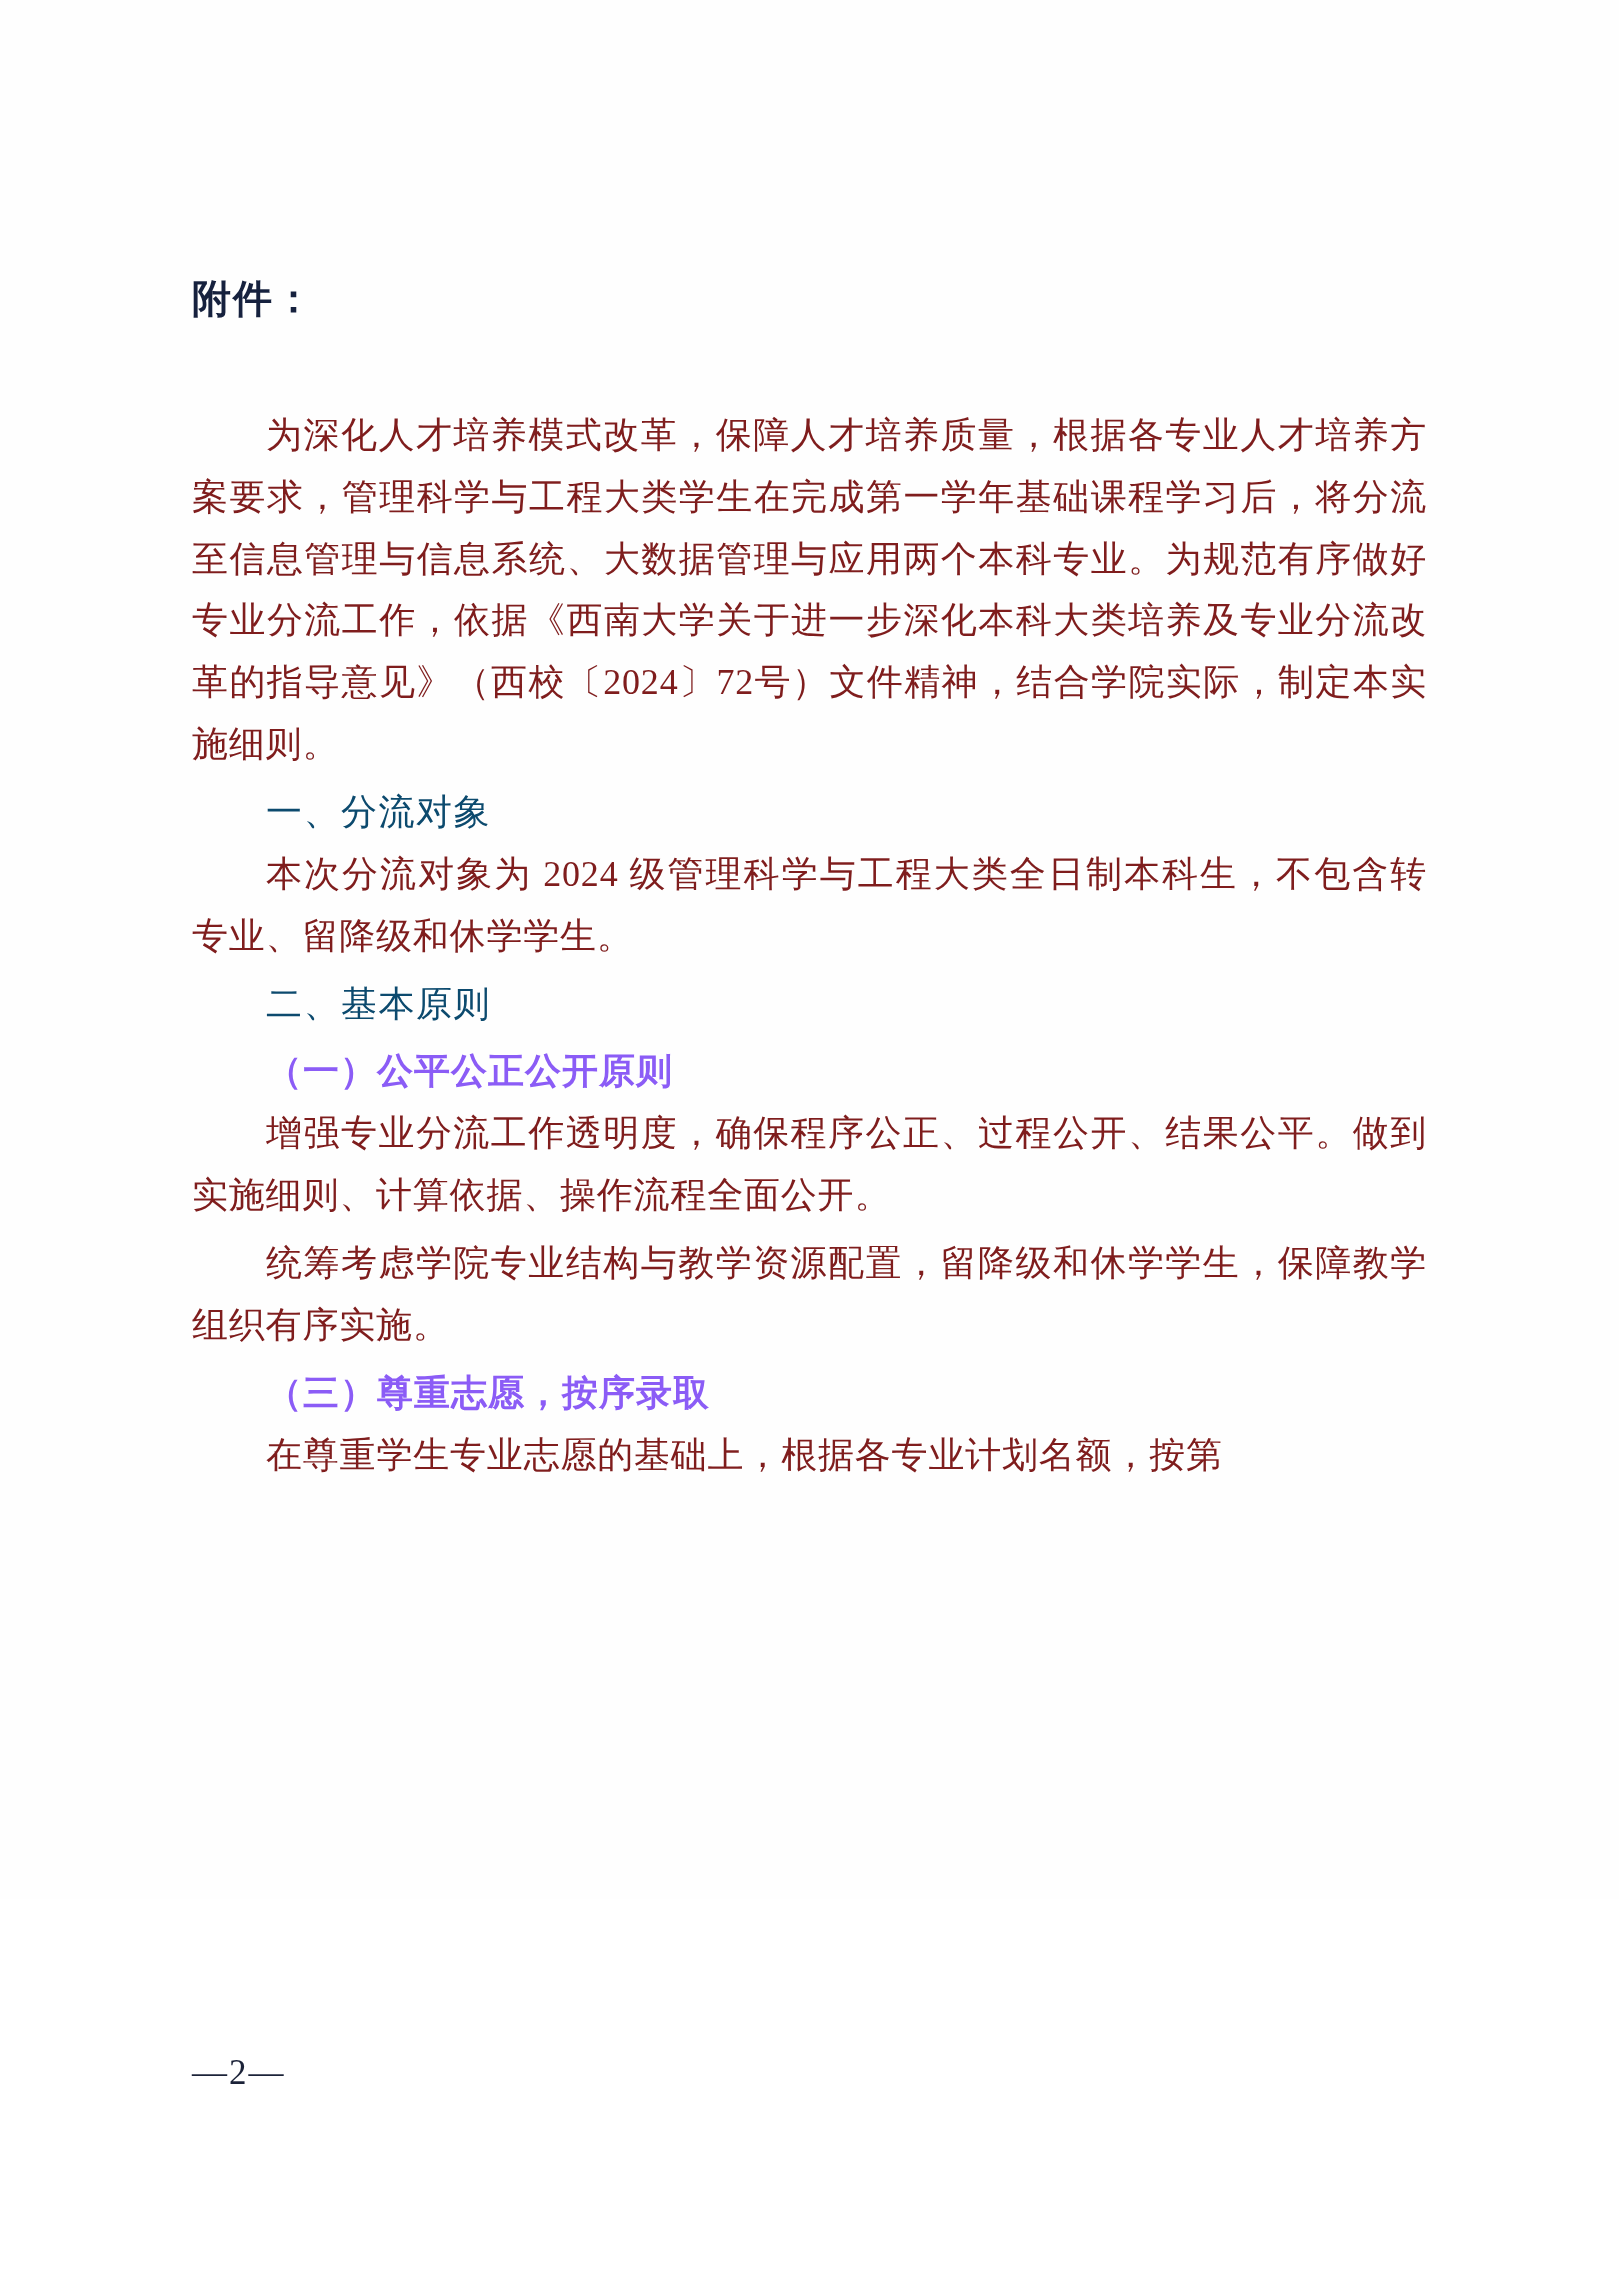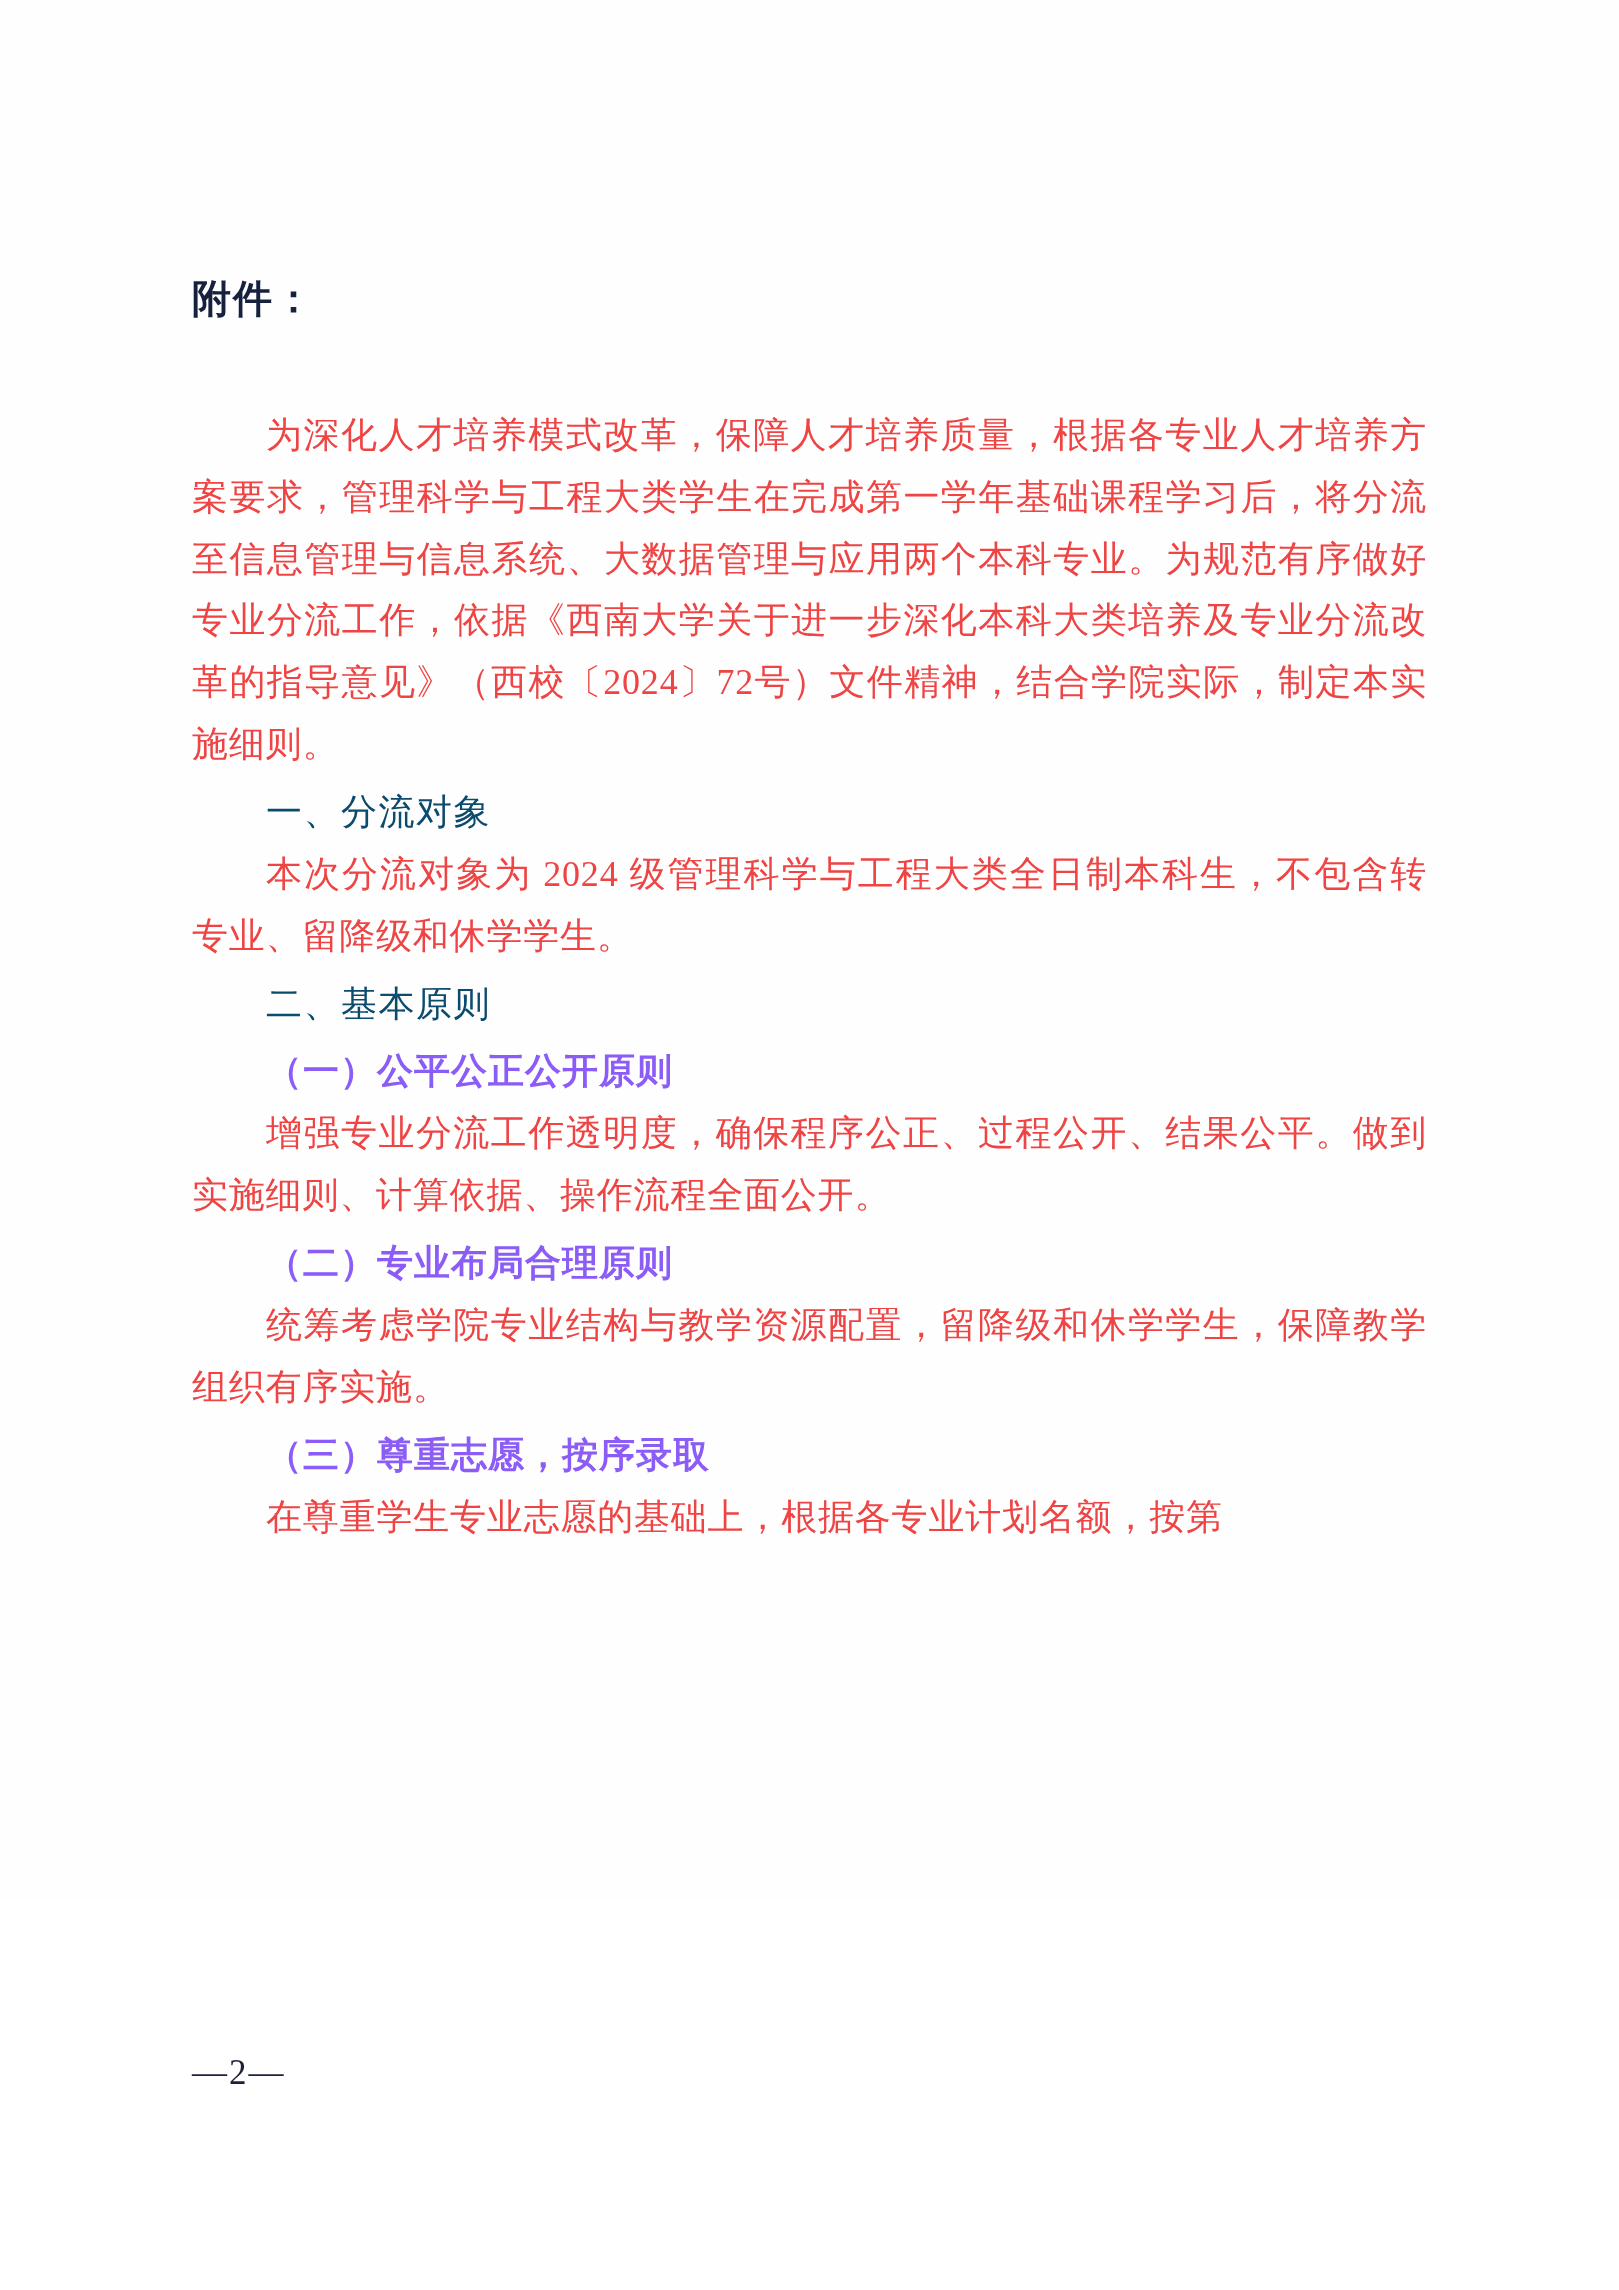--- a/index.html
+++ b/index.html
@@ -50,21 +50,21 @@
     display: block;
   }
   p.body-par {
     font-size: 36px;
     line-height: 1.72;
     letter-spacing: 0.8px;
     text-align: justify;
     text-justify: inter-ideograph;
     margin: 0 0 5.9px 0;
     text-indent: 74px;
-    color: #ef4444;
+    color: #7f1d1d;
   }
   h2.section-head {
     font-size: 36px;
     font-weight: normal;
     line-height: 1.72;
     letter-spacing: 1.5px;
     margin: 5.9px 0 0 0;
     text-indent: 74px;
     color: #0c4a6e;
   }
@@ -100,21 +100,20 @@
     <p class="body-par">为深化人才培养模式改革，保障人才培养质量，根据各专业人才培养方案要求，管理科学与工程大类学生在完成第一学年基础课程学习后，将分流至信息管理与信息系统、大数据管理与应用两个本科专业。为规范有序做好专业分流工作，依据《西南大学关于进一步深化本科大类培养及专业分流改革的指导意见》（西校〔2024〕72号）文件精神，结合学院实际，制定本实施细则。</p>
 
     <h2 class="section-head">一、分流对象</h2>
     <p class="body-par">本次分流对象为 2024 级管理科学与工程大类全日制本科生，不包含转专业、留降级和休学学生。</p>
 
     <h2 class="section-head">二、基本原则</h2>
 
     <h3 class="sub-head">（一）公平公正公开原则</h3>
     <p class="body-par">增强专业分流工作透明度，确保程序公正、过程公开、结果公平。做到实施细则、计算依据、操作流程全面公开。</p>
 
-    <h3 class="sub-head">（二）专业布局合理原则</h3>
     <p class="body-par">统筹考虑学院专业结构与教学资源配置，留降级和休学学生，保障教学组织有序实施。</p>
 
     <h3 class="sub-head">（三）尊重志愿，按序录取</h3>
     <p class="body-par">在尊重学生专业志愿的基础上，根据各专业计划名额，按第</p>
 
   </div>
 
   <div class="page-number">—2—</div>
 </div>
 

